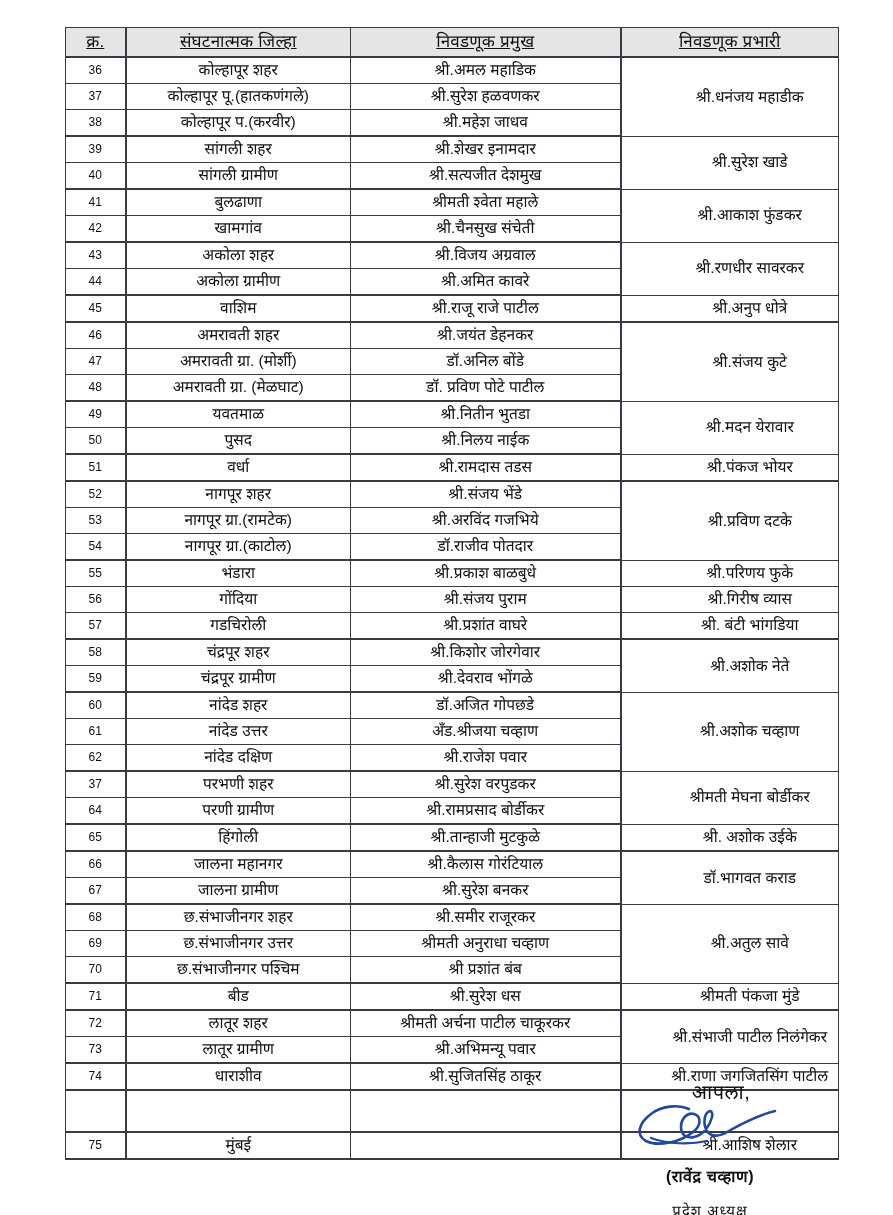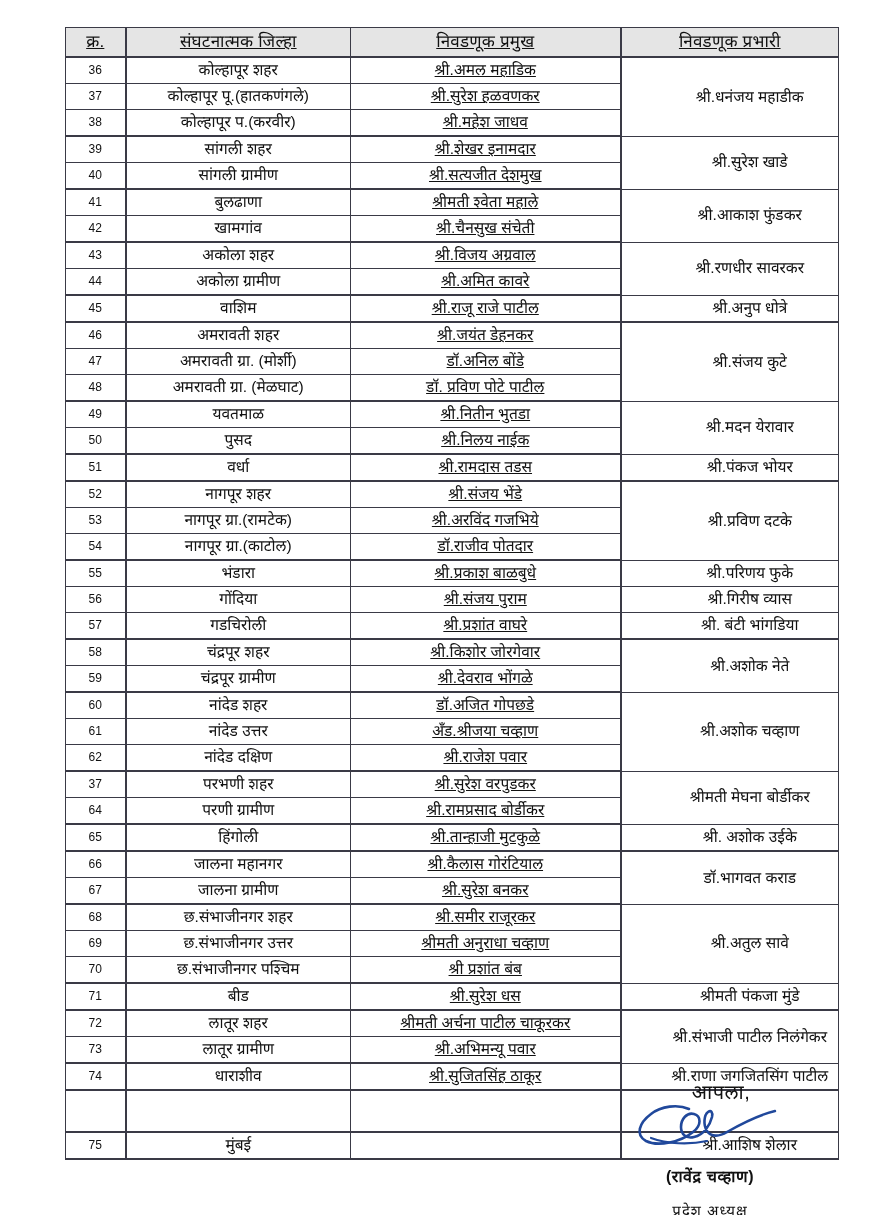--- a/index.html
+++ b/index.html
@@ -62,21 +62,21 @@
   }
 
   
   #list-table td.col-sr,
   #list-table th.col-sr { border-right-width: 2px; }
   #list-table td.col-pramukh,
   #list-table th.col-pramukh { border-right-width: 2px; margin-left: 41px; }
 
   #list-table td.col-sr      { font-size: 12px; }
   #list-table td.col-dist    { font-size: 15.5px; }
-  #list-table td.col-pramukh { font-size: 15.5px; text-decoration: underline; }
+  #list-table td.col-pramukh { font-size: 15.5px; }
   #list-table td.col-prabhari{ font-size: 15.5px; padding-left: 40px; }
 
   
   #list-table tr.group-end > td { border-bottom-width: 2px; }
 
   #list-table td.blank-row { height: 40px; }
   #list-table tr.spacer-row > td { border-top-width: 2px; }
 
   
   #signature-block {

